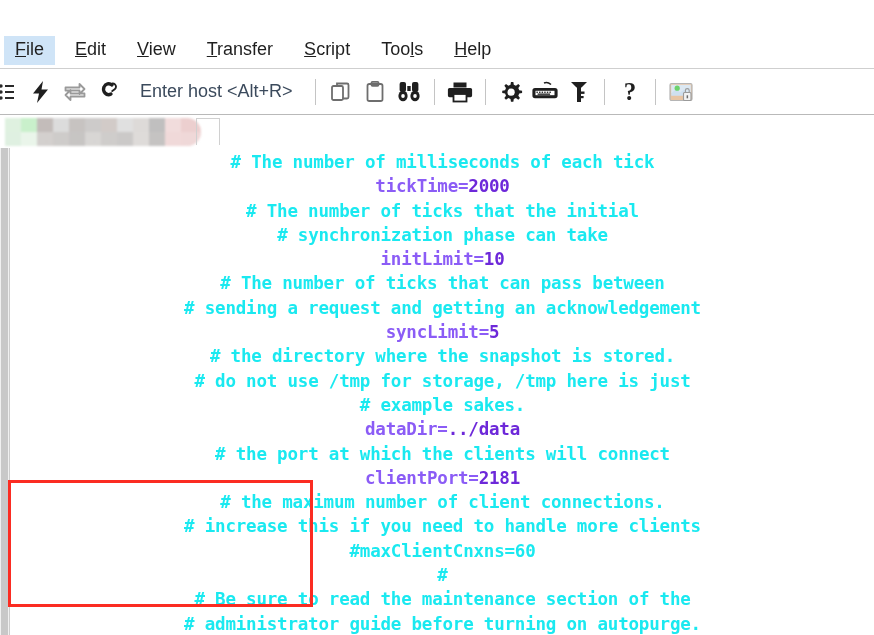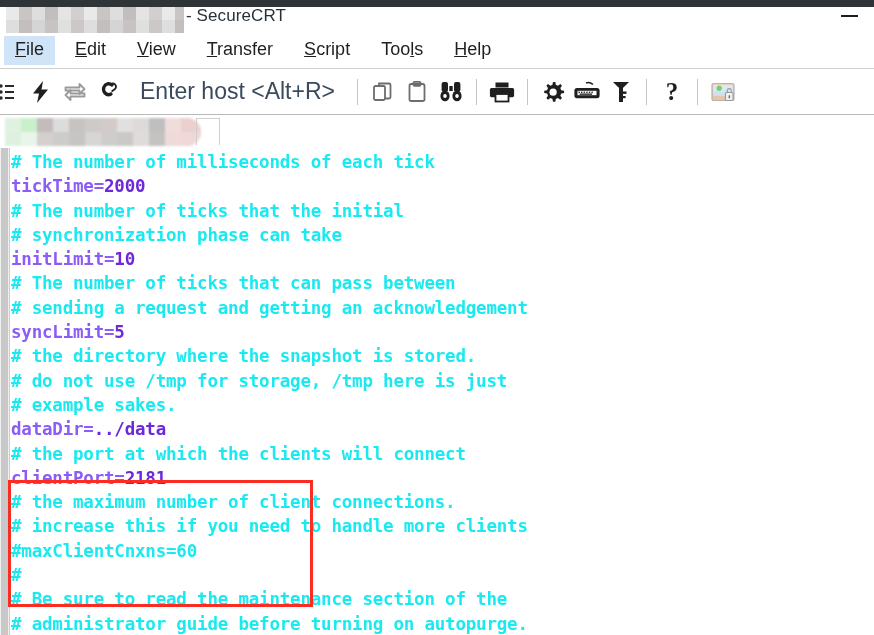--- a/index.html
+++ b/index.html
@@ -142,21 +142,21 @@
     flex: none;
   }
   .tb-sep {
     width: 1px;
     height: 26px;
     background: #c4c4c4;
     margin: 0 8px;
     flex: none;
   }
   .tb-host {
-    font-size: 23px;
+    font-size: 18px;
     color: #3b4a5c;
     margin-left: 14px;
     margin-right: 14px;
     white-space: nowrap;
     flex: none;
   }
   .tb-icon svg { display: block; }
 
   
   .tabstrip {
@@ -223,20 +223,21 @@
   }
 
   
   .terminal {
     position: absolute;
     left: 0; top: 148px;
     width: 874px;
     height: 487px;
     background: #ffffff;
     overflow: hidden;
+    text-align: center;
   }
   .term-scroll {
     position: absolute;
     left: 0; top: 0;
     width: 9px;
     height: 487px;
     background: #f0f0f0;
     border-right: 1px solid #cdcdcd;
   }
   .term-scroll-thumb {
@@ -276,26 +277,20 @@
     border: 3px solid #fb2c22;
     box-sizing: border-box;
     pointer-events: none;
   }
 </style>
 </head>
 <body>
 
 <div id="app">
 
-  <div class="titlebar">
-    <div class="titlebar-darkstrip"></div>
-    <div class="title-censor"></div>
-    <div class="title-text">- SecureCRT</div>
-    <div class="win-min"></div>
-  </div>
 
   <div class="menubar">
     <div class="menu-item highlight"><span class="acc">F</span>ile</div>
     <div class="menu-item"><span class="acc">E</span>dit</div>
     <div class="menu-item"><span class="acc">V</span>iew</div>
     <div class="menu-item"><span class="acc">T</span>ransfer</div>
     <div class="menu-item"><span class="acc">S</span>cript</div>
     <div class="menu-item">Too<span class="acc">l</span>s</div>
     <div class="menu-item"><span class="acc">H</span>elp</div>
   </div>

